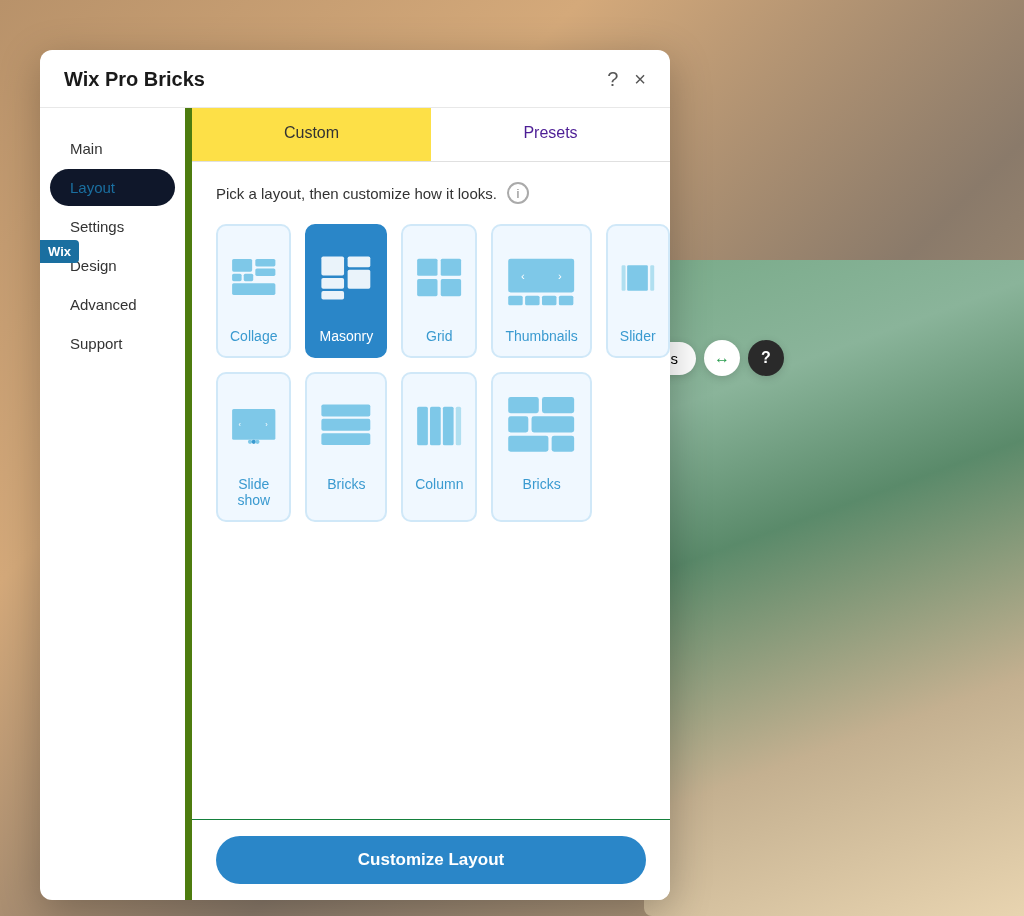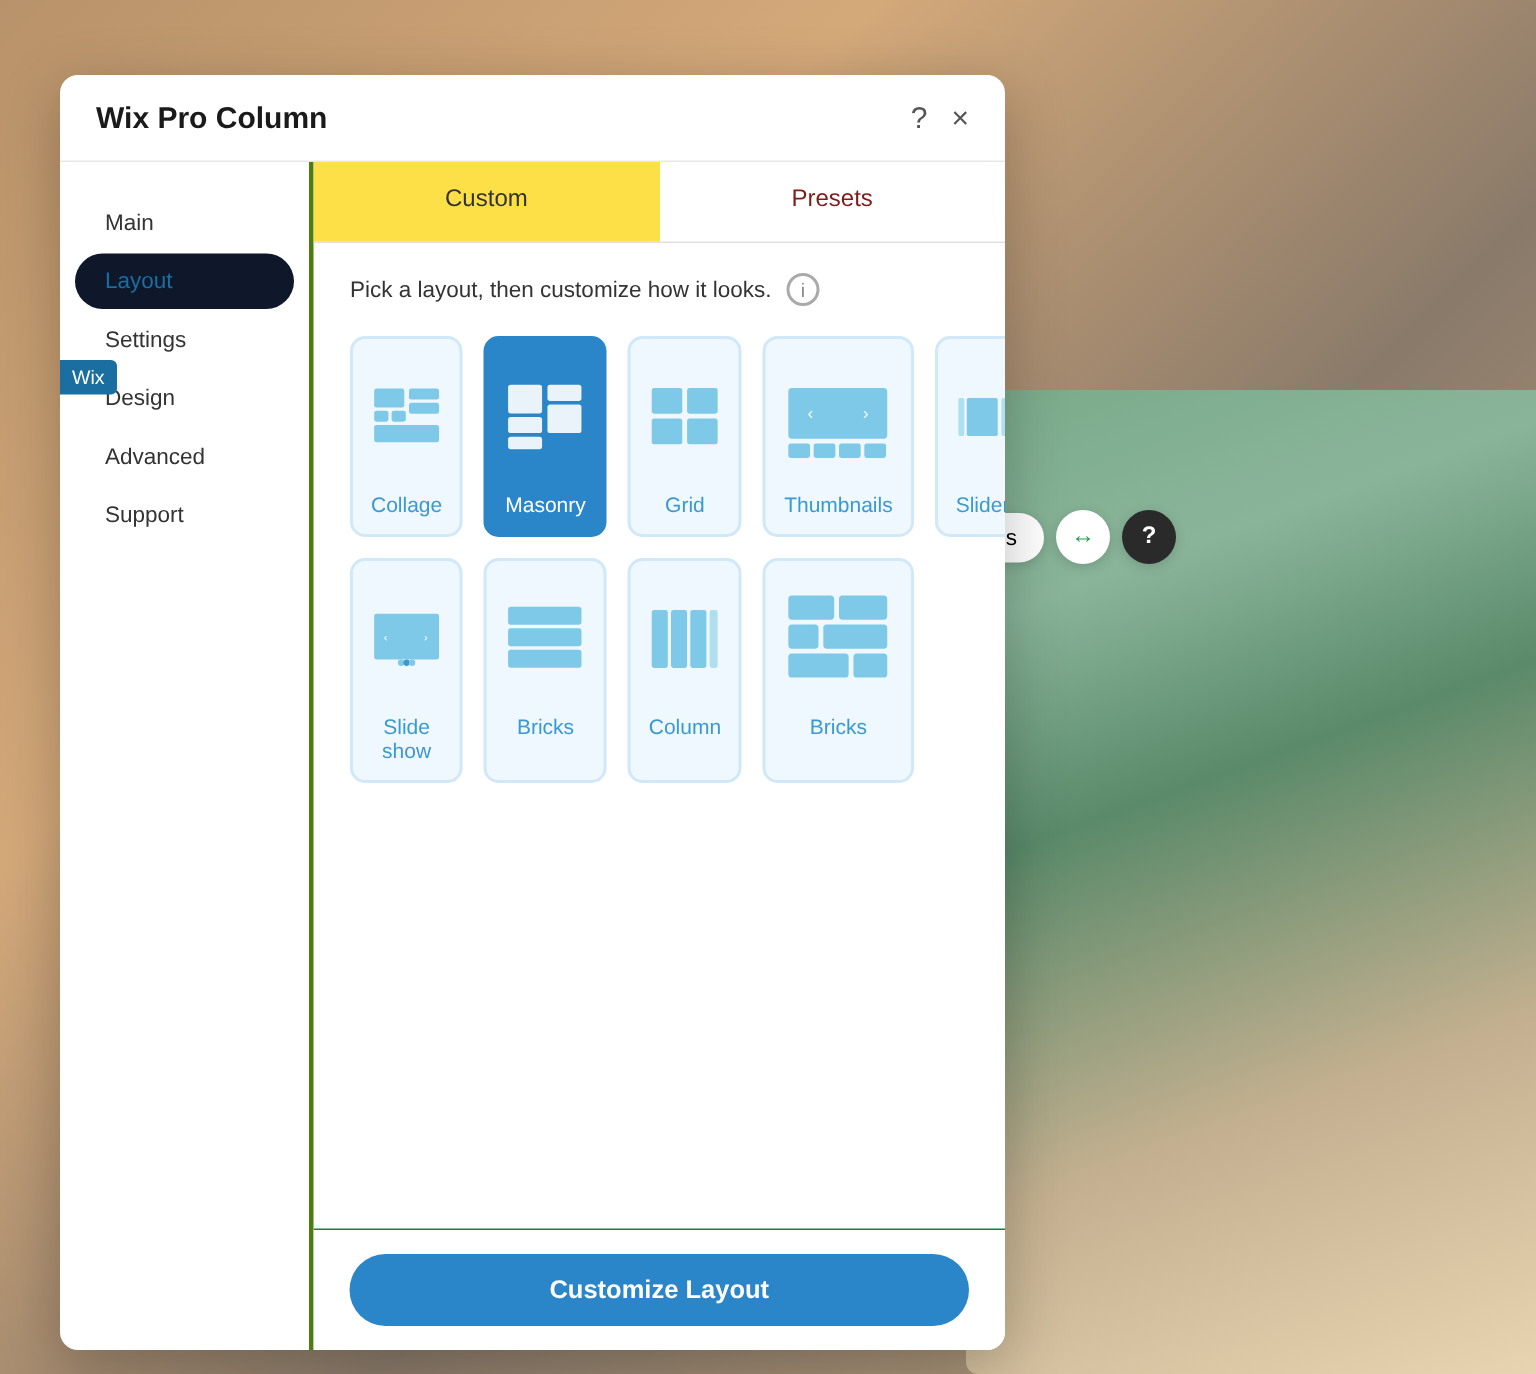--- a/index.html
+++ b/index.html
@@ -136,24 +136,24 @@
 
     
     .dialog-body {
       display: flex;
       flex: 1;
       overflow: hidden;
     }
 
     
     .sidebar {
-      width: 169px;
+      width: 152px;
       flex-shrink: 0;
       padding: 20px 0;
-      border-right: 3px solid #4d7c0f;
+      border-right: 7px solid #4d7c0f;
     }
 
     .sidebar-item {
       display: flex;
       align-items: center;
       padding: 10px 20px;
       font-size: 15px;
       color: #333;
       cursor: pointer;
       border-radius: 0;
@@ -168,21 +168,21 @@
     }
 
     
     .wix-badge {
       position: absolute;
       left: 40px;
       top: 240px;
       background: #1a6fa0;
       color: white;
       font-size: 13px;
-      font-weight: 400;
+      font-weight: 700;
       padding: 4px 8px;
       border-radius: 0 4px 4px 0;
       z-index: 15;
     }
 
     
     .main-content {
       flex: 1;
       display: flex;
       flex-direction: column;
@@ -195,21 +195,21 @@
       border-bottom: 1px solid #e0e0e0;
       flex-shrink: 0;
     }
 
     .tab {
       flex: 1;
       padding: 16px;
       text-align: center;
       font-size: 16px;
       cursor: pointer;
-      color: #7f1d1d;
+      color: #4c1d95;
       border-bottom: 3px solid transparent;
       background: none;
       border-top: none;
       border-left: none;
       border-right: none;
     }
 
     .tab.active {
       color: #333;
       font-weight: 500;
@@ -336,21 +336,21 @@
   <button class="question-btn">
     <span>?</span>
   </button>
 </div>
 
 <div class="wix-badge">Wix</div>
 
 <div class="dialog">
 
   <div class="dialog-header">
-    <span class="dialog-title">Wix Pro Column</span>
+    <span class="dialog-title">Wix Pro Bricks</span>
     <div class="dialog-header-icons">
       <button class="header-icon-btn">
         <span>?</span>
       </button>
       <button class="header-icon-btn">
         <span>×</span>
       </button>
     </div>
   </div>
 

